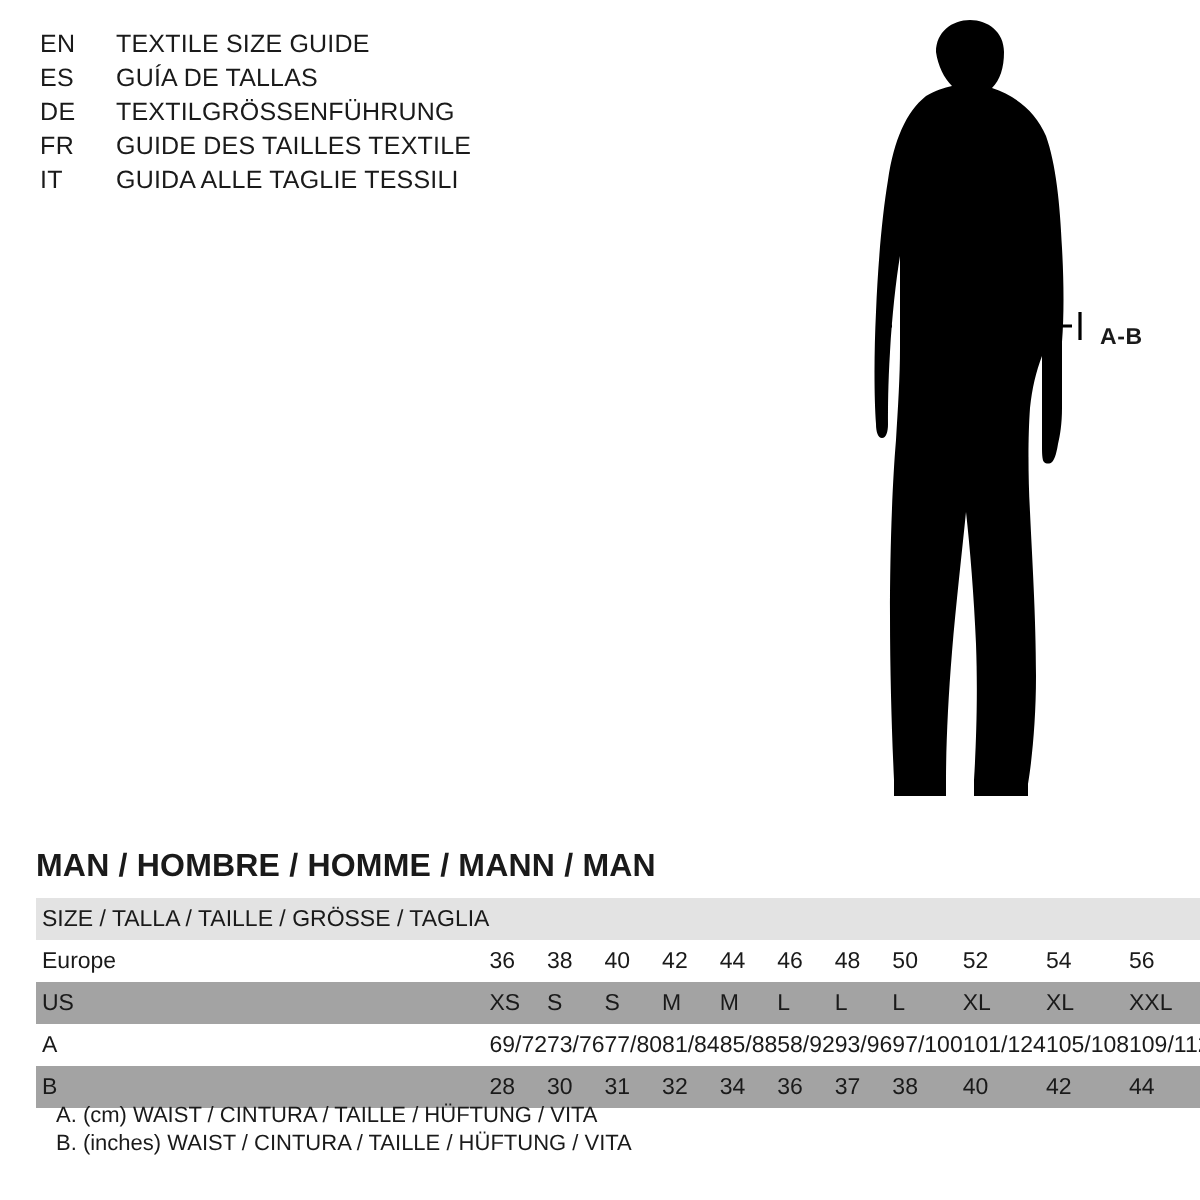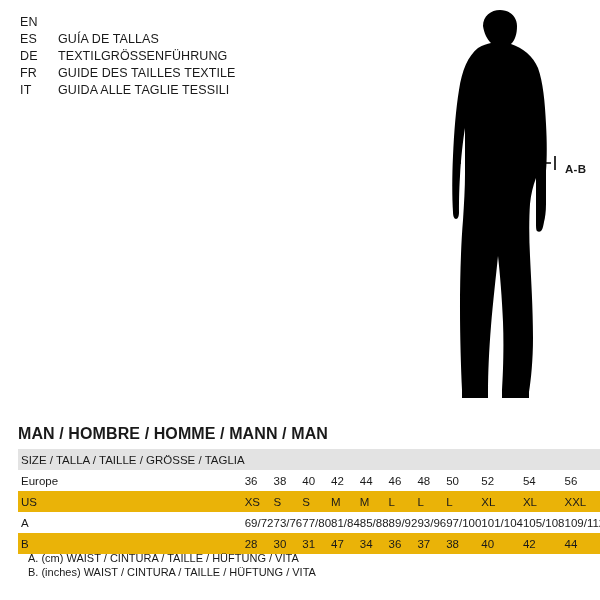--- a/index.html
+++ b/index.html
@@ -50,21 +50,21 @@
     left: 20px;
     top: 111px;
     font-size: 13.5px;
     font-weight: bold;
     letter-spacing: 0.1px;
   }
 
   
   .figure-wrap {
     position: absolute;
-    left: 405px;
+    left: 390px;
     top: 8px;
     width: 190px;
     height: 400px;
   }
   .figure-svg { display: block; }
   .ab-label {
     position: absolute;
     left: 160px;
     top: 155px;
     font-size: 11.5px;
@@ -96,21 +96,21 @@
     vertical-align: middle;
     white-space: nowrap;
   }
   tr.header-row {
     background: #e3e3e3;
   }
   tr.header-row td {
     font-weight: normal;
   }
   tr.shade td {
-    background: #eab308;
+    background: #a3a3a3;
   }
   .col-label { width: 92px; padding-left: 3px !important; }
   .col-v { width: 42px; margin-top: 24px; }
 
   
   .footnotes {
     position: absolute;
     left: 18px;
     top: 551px;
     font-size: 11px;
@@ -119,20 +119,21 @@
   .footnote-line { white-space: nowrap; margin-left: 10px; }
 </style>
 </head>
 <body>
 
 <div class="page">
 
   <div class="lang-block">
     <div class="lang-row">
       <span class="lang-code">EN</span>
+      <span class="lang-text">TEXTILE SIZE GUIDE</span>
     </div>
     <div class="lang-row">
       <span class="lang-code">ES</span>
       <span class="lang-text">GUÍA DE TALLAS</span>
     </div>
     <div class="lang-row">
       <span class="lang-code">DE</span>
       <span class="lang-text">TEXTILGRÖSSENFÜHRUNG</span>
     </div>
     <div class="lang-row">
@@ -243,33 +244,33 @@
           <td class="col-v">XL</td>
           <td class="col-v">XXL</td>
         </tr>
         <tr>
           <td class="col-label">A</td>
           <td class="col-v">69/72</td>
           <td class="col-v">73/76</td>
           <td class="col-v">77/80</td>
           <td class="col-v">81/84</td>
           <td class="col-v">85/88</td>
-          <td class="col-v">89/92</td>
+          <td class="col-v">58/92</td>
           <td class="col-v">93/96</td>
           <td class="col-v">97/100</td>
-          <td class="col-v">101/104</td>
+          <td class="col-v">101/124</td>
           <td class="col-v">105/108</td>
           <td class="col-v">109/112</td>
         </tr>
         <tr class="shade">
           <td class="col-label">B</td>
           <td class="col-v">28</td>
           <td class="col-v">30</td>
           <td class="col-v">31</td>
-          <td class="col-v">47</td>
+          <td class="col-v">32</td>
           <td class="col-v">34</td>
           <td class="col-v">36</td>
           <td class="col-v">37</td>
           <td class="col-v">38</td>
           <td class="col-v">40</td>
           <td class="col-v">42</td>
           <td class="col-v">44</td>
         </tr>
       </tbody>
     </table>

